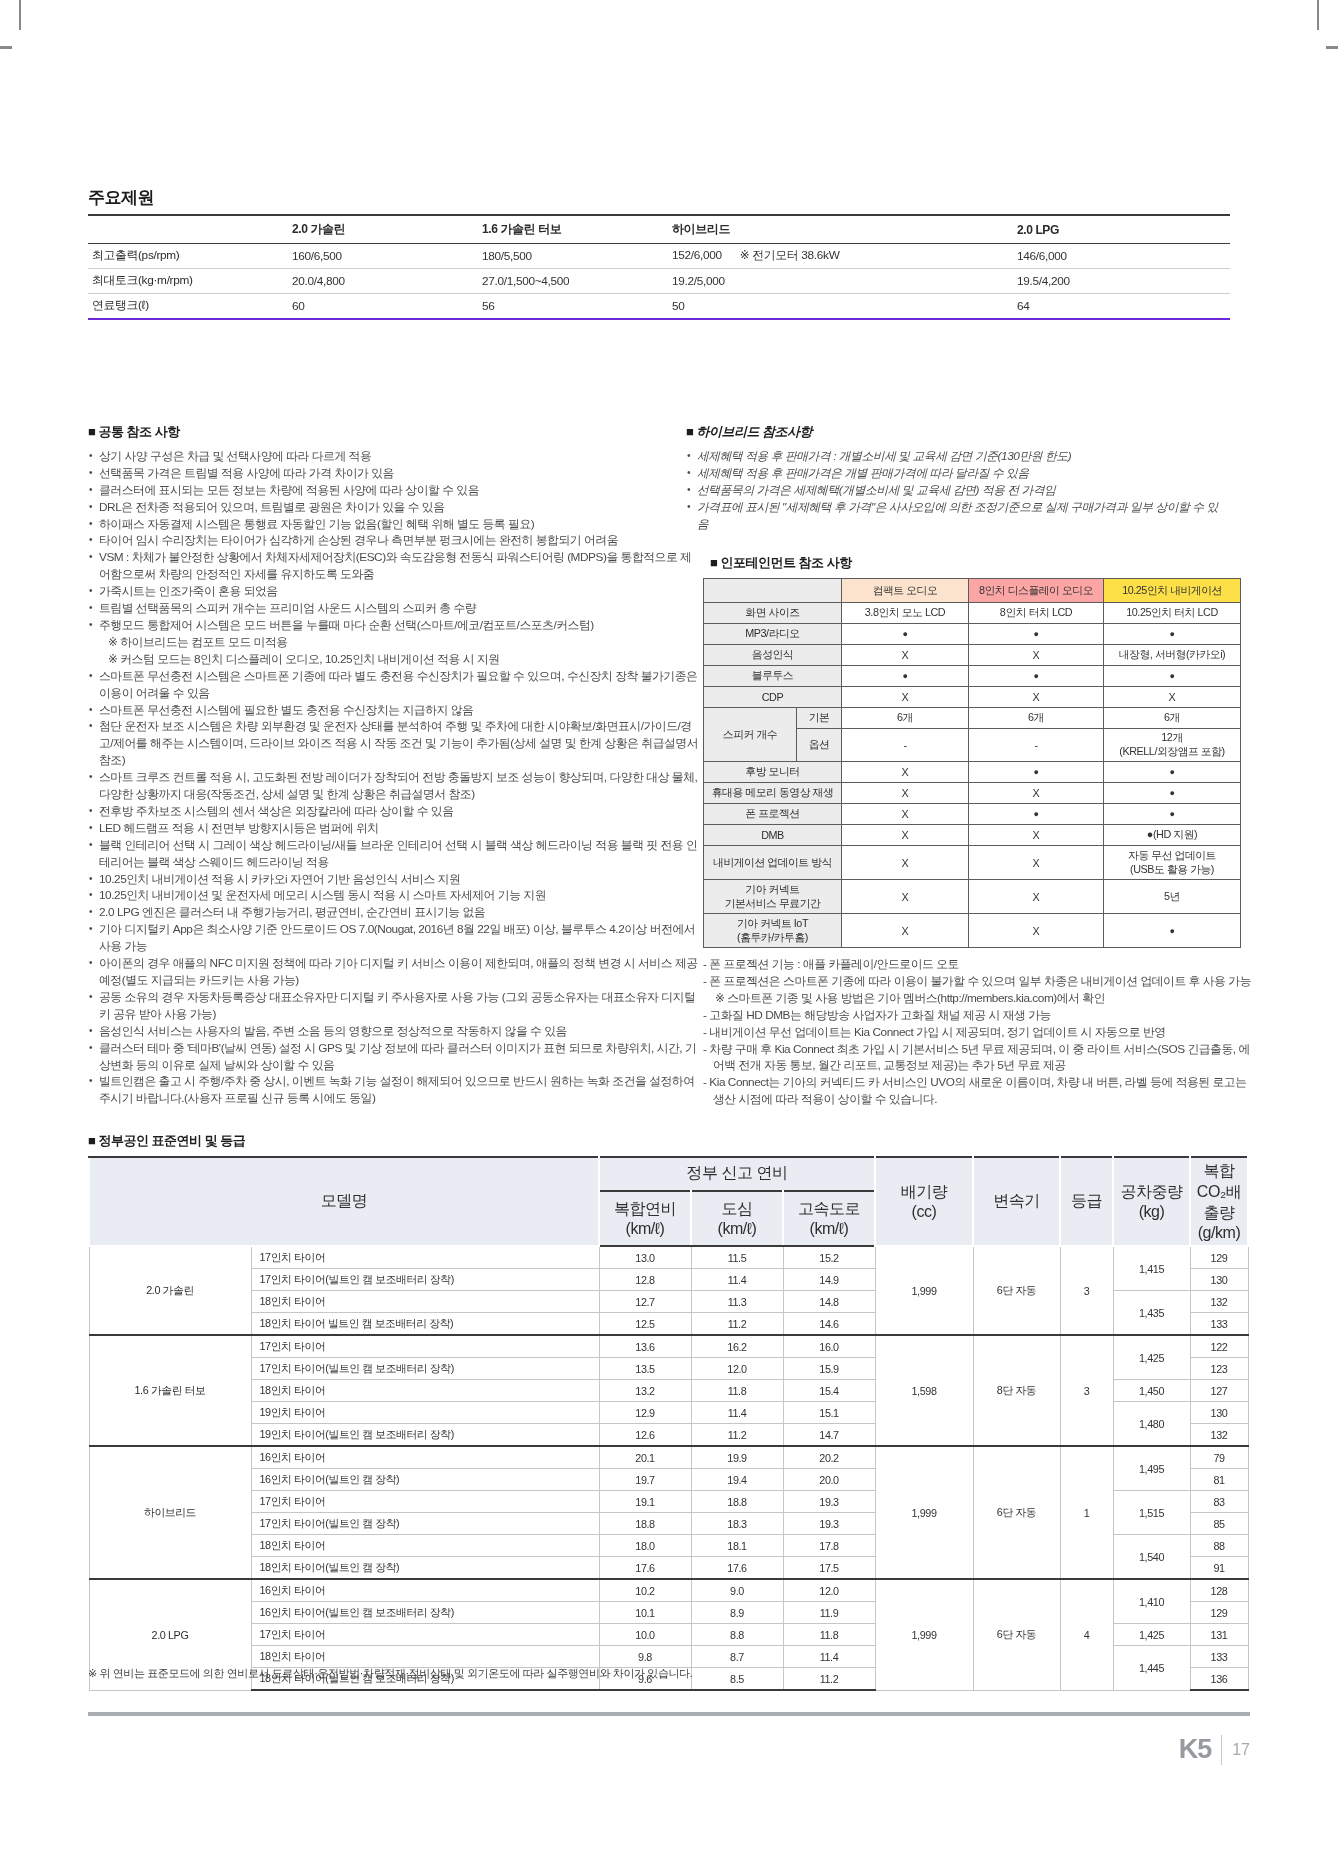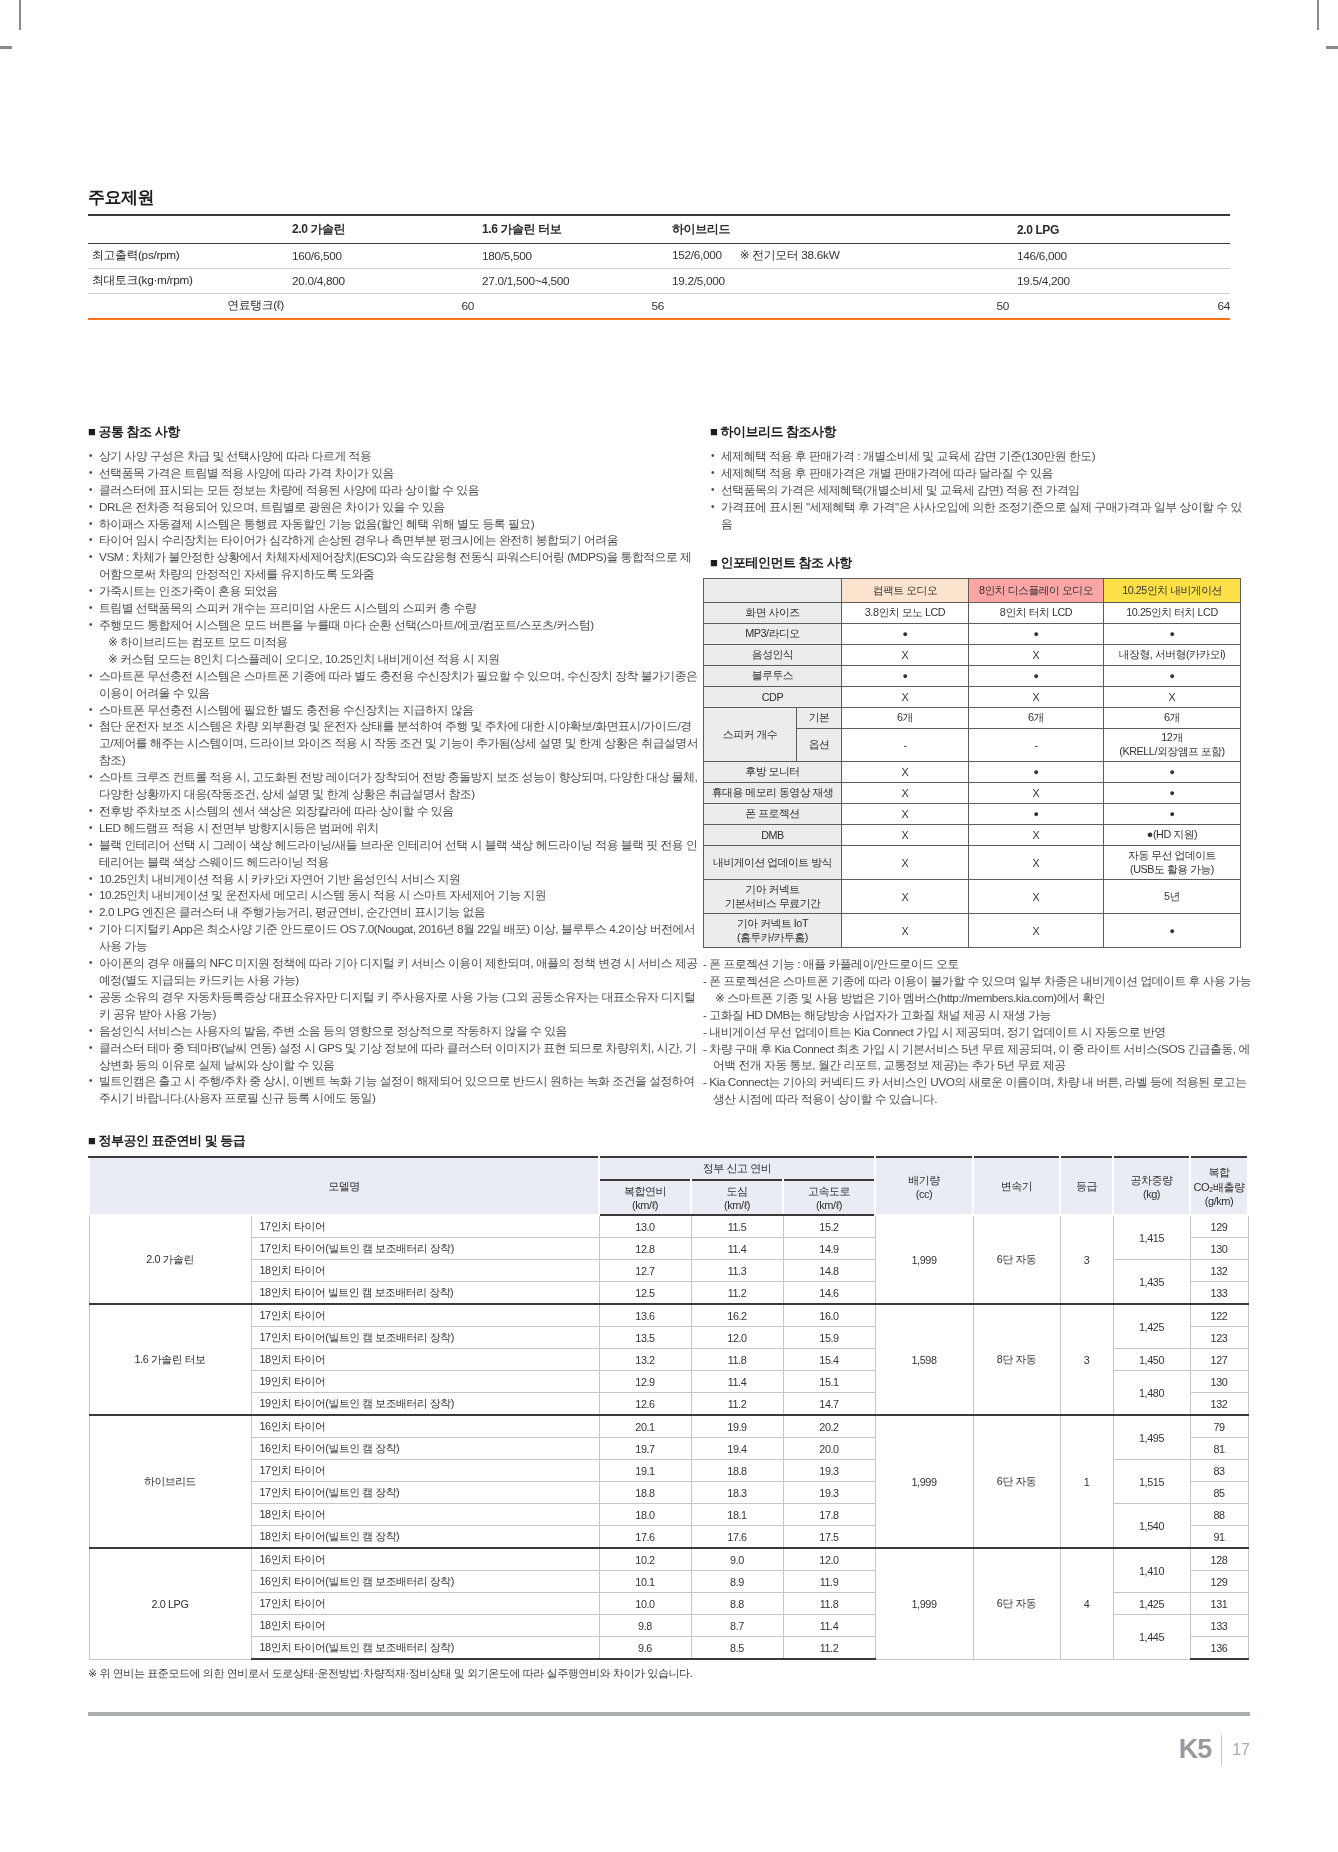--- a/index.html
+++ b/index.html
@@ -11,34 +11,34 @@
 
   
   #spec-title{top:186px;left:0;font-size:17px;font-weight:bold;color:#1d1d1d;letter-spacing:-0.5px;}
   table{border-collapse:collapse;}
   #spec-table{top:214px;left:0;}
   #spec-table table{width:1142px;table-layout:fixed;}
   #spec-table th{font-size:12px;font-weight:bold;color:#2b2b2b;text-align:left;padding:5px 0 5px 8px;
     border-top:2px solid #3a3a3a;border-bottom:1px solid #3a3a3a;letter-spacing:-0.4px;}
   #spec-table td{font-size:11.8px;color:#333;text-align:left;padding:4px 0 4px 8px;
     border-bottom:1px solid #cfcfcf;letter-spacing:-0.3px;}
-  #spec-table tr:last-child td{border-bottom:2px solid #f97316;text-align:right;}
+  #spec-table tr:last-child td{border-bottom:2px solid #6d28d9;}
   #spec-table td.lbl{padding-left:4px;color:#2b2b2b;}
   .vnote{margin-left:18px;}
 
   
   .sec-title{font-size:13px;font-weight:bold;color:#1d1d1d;letter-spacing:-0.5px;}
   .notes{font-size:11.8px;line-height:16.9px;color:#4a4a4a;letter-spacing:-0.45px;}
   .notes .ni{padding-left:11px;position:relative;}
   .notes .ni::before{content:"•";position:absolute;left:1px;top:0;font-size:10px;color:#4a4a4a;}
   .notes .ni.sub{padding-left:20px;}
   .notes .ni.sub::before{content:"";}
   #common{top:424px;left:0;width:614px;}
   #common .sec-title{margin-bottom:7px;}
-  #hybrid{top:424px;left:622px;width:542px;}
+  #hybrid{top:424px;left:598px;width:542px;font-style:italic;}
   #hybrid .sec-title{margin-bottom:7px;}
 
   
   #info-title{top:554px;left:622px;}
   #info-table{top:578px;left:615px;}
   #info-table table{width:537px;table-layout:fixed;}
   #info-table td,#info-table th{border:1.5px solid #5c5c5c;font-size:10.8px;letter-spacing:-0.45px;
      text-align:center;vertical-align:middle;padding:2px 1px;color:#333;}
   #info-table th{font-weight:normal;height:19px;}
   #info-table .lblc{background:#ececec;color:#2e2e2e;}
@@ -50,21 +50,21 @@
   #info-table tr{height:21px;}
   #info-notes{top:956px;left:615px;width:552px;}
   .dnotes{font-size:11.8px;line-height:16.9px;color:#4a4a4a;letter-spacing:-0.45px;}
   .dnotes .dn{padding-left:10px;text-indent:-10px;}
   .dnotes .dn.ind{padding-left:12px;text-indent:0;}
 
   
   #fuel-title{top:1132px;left:0;}
   #fuel-table{top:1156px;left:0;}
   #fuel-table table{width:1159px;table-layout:fixed;}
-  #fuel-table thead th{background:#e9ecf2;font-weight:normal;font-size:11px;letter-spacing:-0.45px;
+  #fuel-table thead th{background:#e9ecf2;font-weight:normal;font-size:16px;letter-spacing:-0.45px;
      color:#2e2e2e;border:2px solid #ffffff;border-top:2px solid #3a3a3a;text-align:center;
      vertical-align:middle;padding:3px 0;white-space:pre-line;}
   #fuel-table thead tr:last-child th{border-bottom:2px solid #3a3a3a;}
   #fuel-table thead th.gov{border-bottom:1.5px solid #3a3a3a;}
   #fuel-table tbody td{border:1px solid #c6c6c6;font-size:10.8px;color:#333;letter-spacing:-0.4px;
      text-align:center;vertical-align:middle;height:21px;padding:0;}
   #fuel-table tbody td.t{text-align:left;padding-left:8px;}
   #fuel-table tbody td.g{text-align:center;color:#2e2e2e;}
   #fuel-table tbody tr.gs td{border-top:2px solid #3a3a3a;}
   #fuel-table tbody tr:last-child td{border-bottom:2px solid #3a3a3a;}

